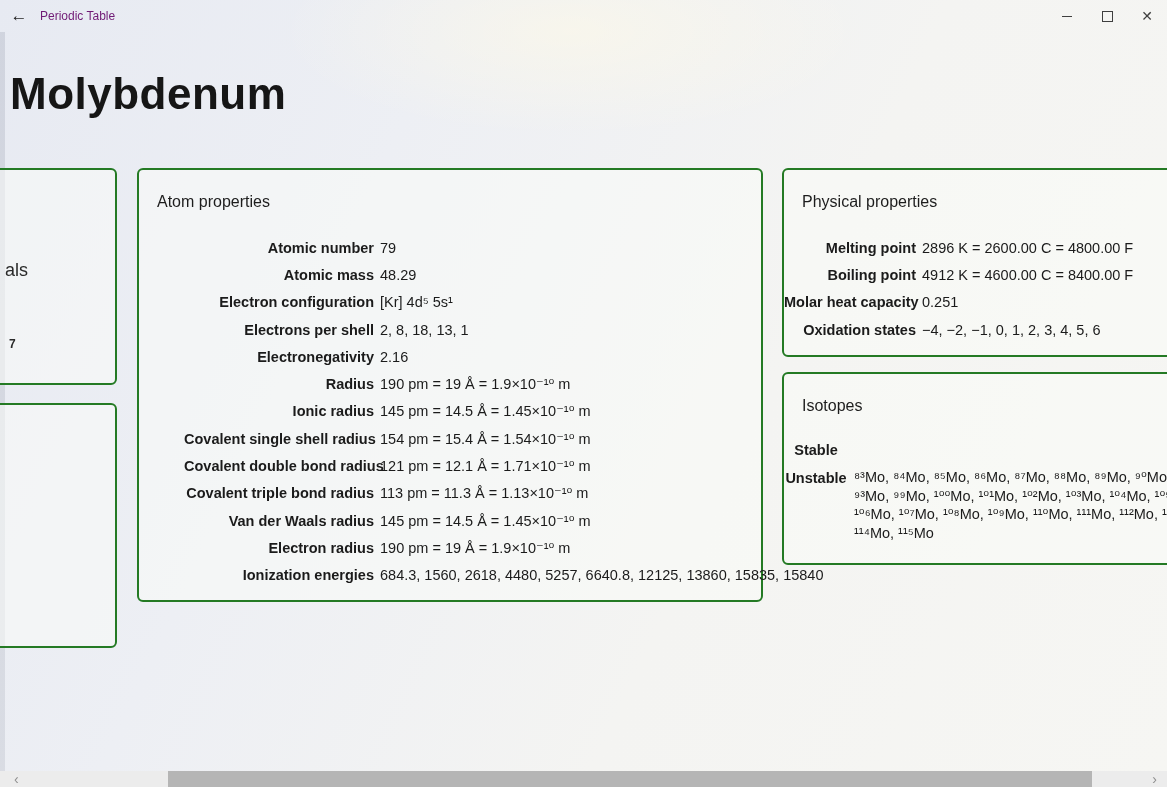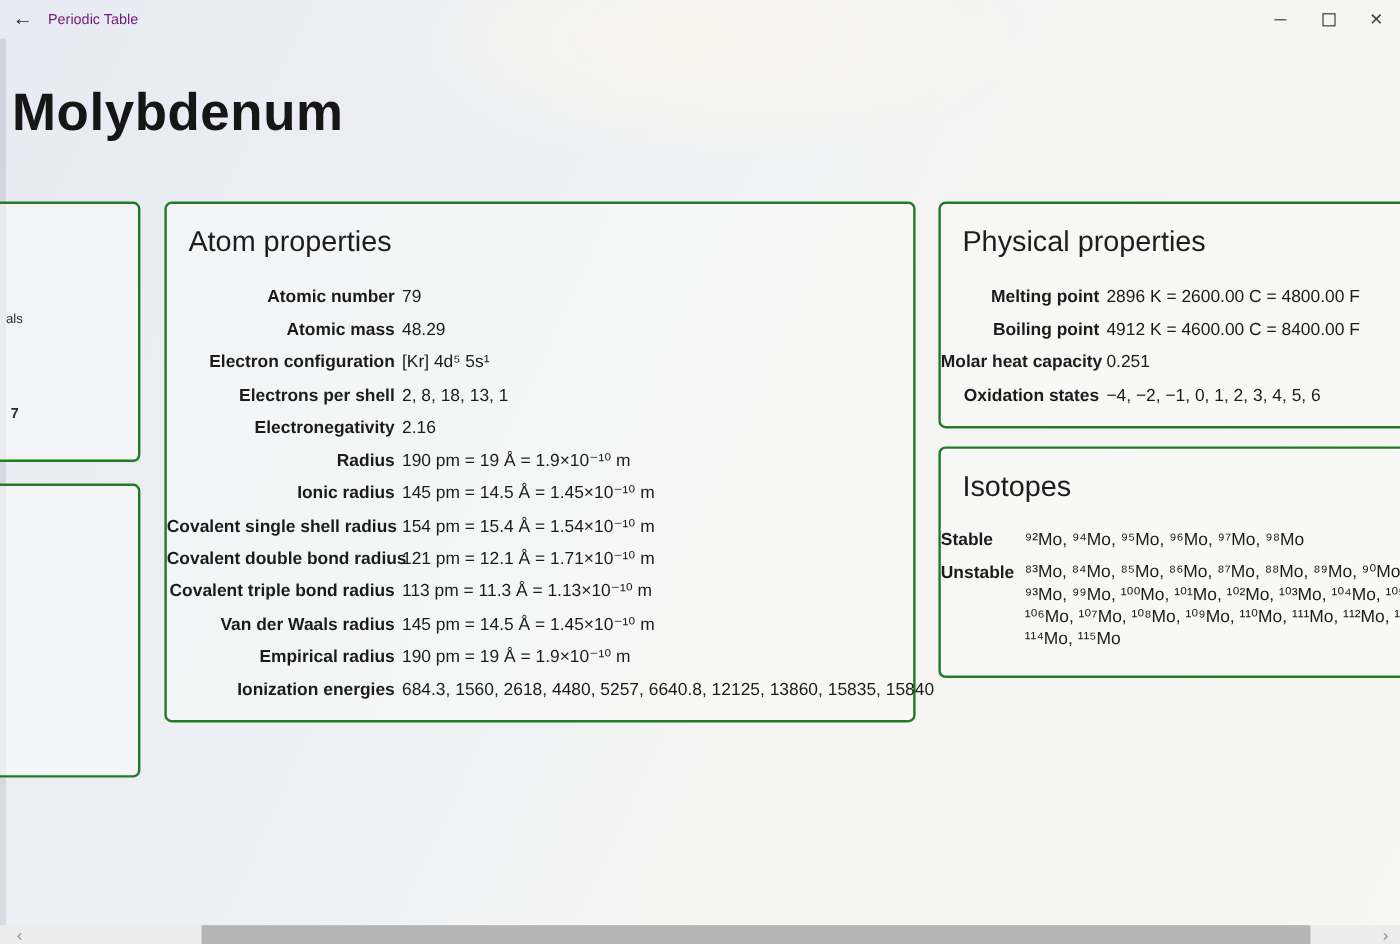--- a/index.html
+++ b/index.html
@@ -29,44 +29,44 @@
   .page-title{position:absolute;left:10px;top:70px;margin:0;font-size:44px;line-height:48px;
     font-weight:700;letter-spacing:.5px;color:#161616;}
 
   
   .left-strip{position:absolute;left:0;top:32px;bottom:16px;width:5px;
     background:linear-gradient(#c9cdd8,#d3d6de);opacity:.75;}
 
   
   .card{position:absolute;border:2px solid #247a24;border-radius:6px;
     background:rgba(249,251,247,.55);box-sizing:border-box;}
-  .card-title{font-size:24px;line-height:28px;font-weight:400;color:#1d1d1d;
+  .card-title{font-size:16px;line-height:28px;font-weight:400;color:#1d1d1d;
     padding:18px 0 0 18px;}
   #card-left-1{left:-30px;top:168px;width:147px;height:217px;}
   #card-left-2{left:-30px;top:403px;width:147px;height:245px;}
   #card-atom{left:137px;top:168px;width:626px;height:434px;}
   #card-physical{left:782px;top:168px;width:420px;height:189px;}
   #card-isotopes{left:782px;top:372px;width:420px;height:193px;}
 
   .frag{position:absolute;color:#2a2a2a;}
-  .frag-cat{left:33px;top:90px;font-size:11px;}
+  .frag-cat{left:33px;top:90px;font-size:18px;}
   .frag-num{left:37px;top:167px;font-size:12px;font-weight:700;}
 
   
   .rows{margin-top:18px;}
   .prop-row{display:flex;align-items:center;height:27.3px;font-size:14.5px;white-space:nowrap;}
   .prop-row .lbl{font-weight:700;text-align:right;flex:0 0 auto;}
   .prop-row .val{margin-left:6px;}
-  #card-atom .lbl{width:190px;}
+  #card-atom .lbl{width:190px;margin-left:45px;}
   #card-physical .lbl{width:132px;}
 
   
   .iso-rows{margin-top:20px;}
   .iso-row{display:flex;font-size:14.5px;line-height:20px;}
-  .iso-row .lbl{font-weight:700;text-align:left;width:64px;flex:0 0 auto;}
+  .iso-row .lbl{font-weight:700;text-align:center;width:64px;flex:0 0 auto;}
   .iso-row .val{margin-left:6px;white-space:nowrap;}
   .iso-row.unstable{margin-top:8px;}
   .iso-lines{margin-left:6px;}
   .iso-line{white-space:nowrap;line-height:18.7px;font-size:14.5px;}
 
   
   .hscroll{position:absolute;left:0;right:0;bottom:0;height:16px;background:#ececec;z-index:6;}
   .hthumb{position:absolute;left:168px;width:924px;top:0;bottom:0;background:#b5b5b5;}
   .scroll-btn{position:absolute;top:0;bottom:0;width:40px;display:flex;align-items:center;
     justify-content:center;color:#8f8f8f;font-size:14px;}
@@ -145,21 +145,21 @@
     </div>
     <div class="prop-row">
       <span class="lbl">Covalent triple bond radius</span>
       <span class="val">113 pm = 11.3 Å = 1.13×10⁻¹⁰ m</span>
     </div>
     <div class="prop-row">
       <span class="lbl">Van der Waals radius</span>
       <span class="val">145 pm = 14.5 Å = 1.45×10⁻¹⁰ m</span>
     </div>
     <div class="prop-row">
-      <span class="lbl">Empirical radius</span>
+      <span class="lbl">Electron radius</span>
       <span class="val">190 pm = 19 Å = 1.9×10⁻¹⁰ m</span>
     </div>
     <div class="prop-row">
       <span class="lbl">Ionization energies</span>
       <span class="val">684.3, 1560, 2618, 4480, 5257, 6640.8, 12125, 13860, 15835, 15840</span>
     </div>
   </div>
 </div>
 
 <div class="card" id="card-physical">
@@ -182,21 +182,20 @@
       <span class="val">−4, −2, −1, 0, 1, 2, 3, 4, 5, 6</span>
     </div>
   </div>
 </div>
 
 <div class="card" id="card-isotopes">
   <div class="card-title">Isotopes</div>
   <div class="iso-rows">
     <div class="iso-row">
       <span class="lbl">Stable</span>
-      <span class="val">⁹²Mo, ⁹⁴Mo, ⁹⁵Mo, ⁹⁶Mo, ⁹⁷Mo, ⁹⁸Mo</span>
     </div>
     <div class="iso-row unstable">
       <span class="lbl">Unstable</span>
       <div class="iso-lines">
         <div class="iso-line">⁸³Mo, ⁸⁴Mo, ⁸⁵Mo, ⁸⁶Mo, ⁸⁷Mo, ⁸⁸Mo, ⁸⁹Mo, ⁹⁰Mo,</div>
         <div class="iso-line">⁹³Mo, ⁹⁹Mo, ¹⁰⁰Mo, ¹⁰¹Mo, ¹⁰²Mo, ¹⁰³Mo, ¹⁰⁴Mo, ¹⁰⁵</div>
         <div class="iso-line">¹⁰⁶Mo, ¹⁰⁷Mo, ¹⁰⁸Mo, ¹⁰⁹Mo, ¹¹⁰Mo, ¹¹¹Mo, ¹¹²Mo, ¹</div>
         <div class="iso-line">¹¹⁴Mo, ¹¹⁵Mo</div>
       </div>
     </div>

